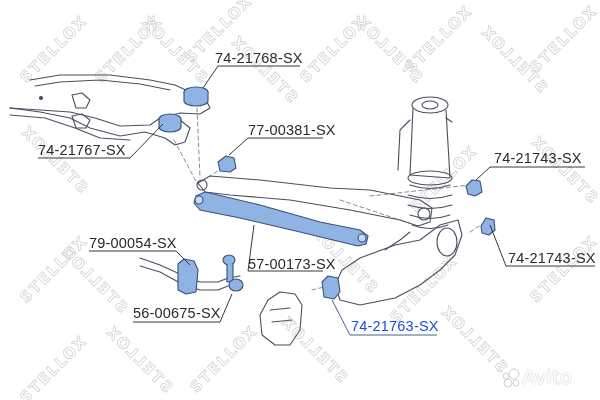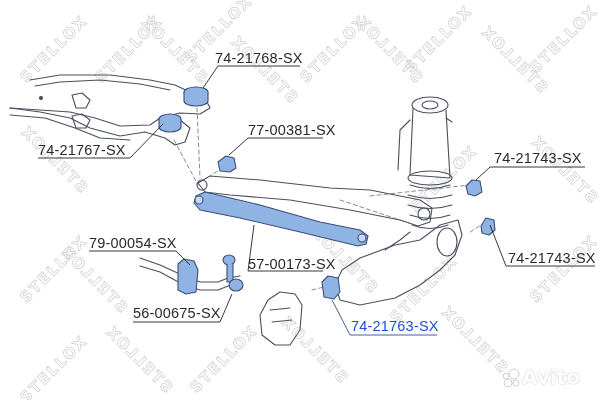--- a/index.html
+++ b/index.html
@@ -3,21 +3,21 @@
 <meta charset="utf-8">
 <style>
   html, body { margin:0; padding:0; }
   body { width:600px; height:400px; overflow:hidden; background:#ffffff; font-family:"Liberation Sans", sans-serif; }
   .stage { position:relative; width:600px; height:400px; background:#fff; overflow:hidden; }
   svg.art { position:absolute; left:0; top:0; }
   .wm { position:absolute; font-family:"DejaVu Sans", sans-serif; font-weight:bold; font-size:15px; letter-spacing:2px; color:transparent; -webkit-text-stroke:0.8px #d2d2d2; transform:rotate(-45deg); white-space:nowrap; }
   .wm2 { transform:rotate(45deg) scaleX(-1); }
   .label { position:absolute; font-size:14.5px; color:#2a2a2a; white-space:nowrap; line-height:16px; letter-spacing:0.2px; }
   .label.hl { color:#1d4ed8; }
-  .avito { position:absolute; left:522px; top:365px; font-family:"DejaVu Sans", sans-serif; font-weight:bold; font-size:20px; color:#ffffff; text-shadow:0 0 1px #bdbdbd, 0 0 2px #cfcfcf; }
+  .avito { position:absolute; left:522px; top:365px; font-family:"DejaVu Sans", sans-serif; font-weight:normal; font-size:20px; color:#ffffff; text-shadow:0 0 1px #bdbdbd, 0 0 2px #cfcfcf; }
   .avito-dots { position:absolute; left:500px; top:367px; width:22px; height:22px; }
 </style>
 </head>
 <body>
 
 <div class="stage">
 
   <div>
     <span class="wm" style="left:10px;top:40px">STELLOX</span>
     <span class="wm wm2" style="left:10px;top:150px">STELLOX</span>

